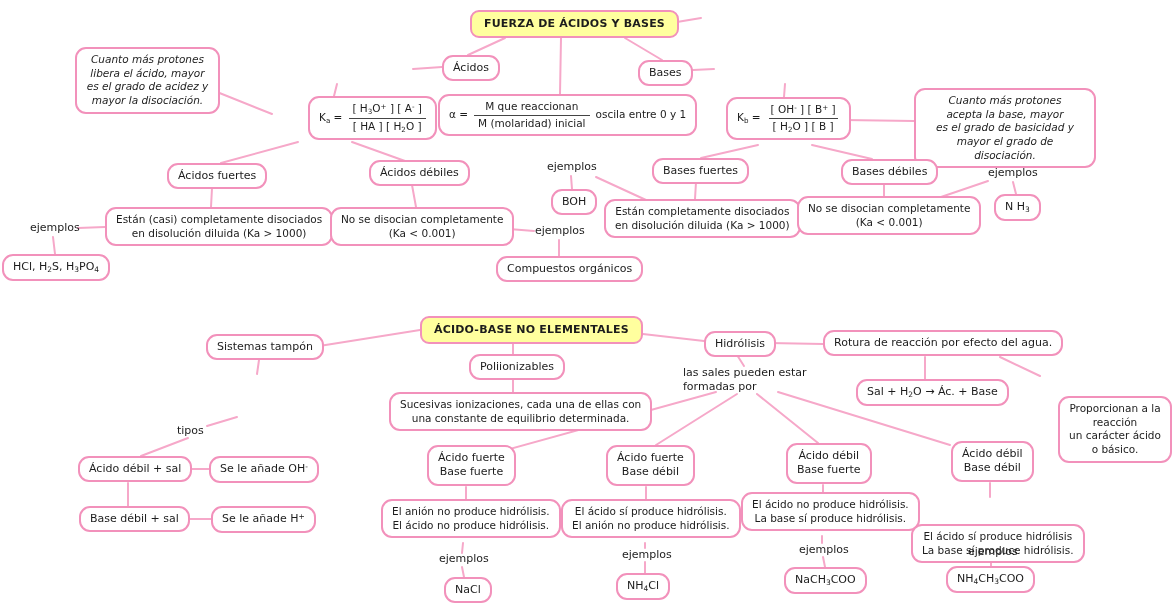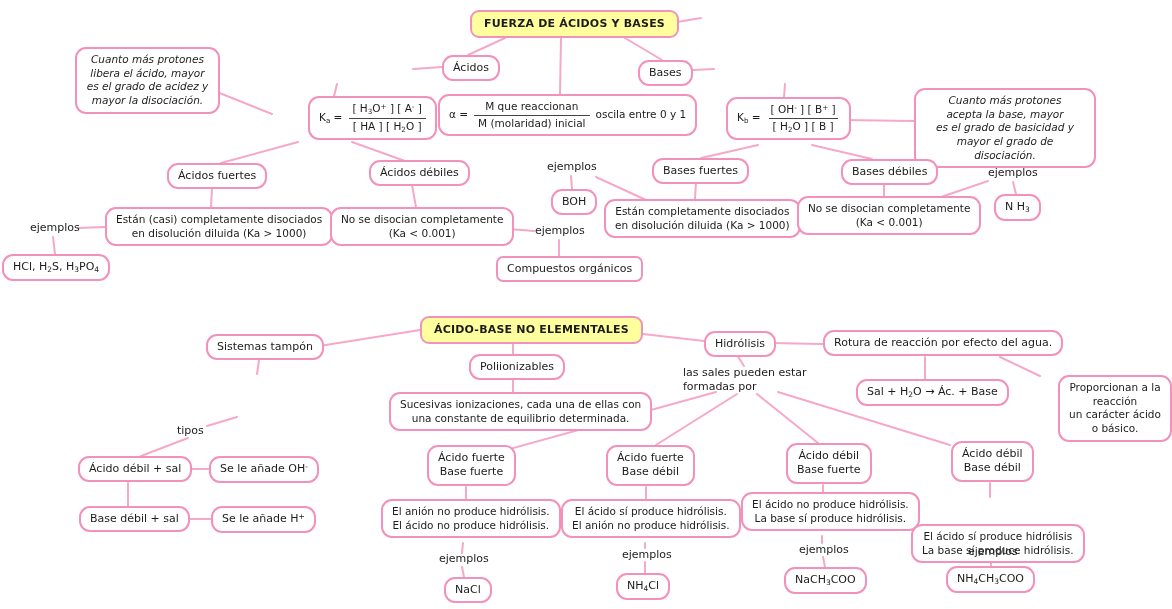--- a/index.html
+++ b/index.html
@@ -173,21 +173,21 @@
 
   <div class="node small" style="left:105px;top:207px;">Están (casi) completamente disociados
 en disolución diluida (Ka &gt; 1000)</div>
   <div class="node small" style="left:330px;top:207px;">No se disocian completamente
 (Ka &lt; 0.001)</div>
 
   <div class="label" style="left:30px;top:221px;">ejemplos</div>
   <div class="node" style="left:2px;top:254px;"><span><span>HCl,  H</span><sub>2</sub><span>S,  H</span><sub>3</sub><span>PO</span><sub>4</sub></span></div>
 
   <div class="label" style="left:535px;top:224px;">ejemplos</div>
-  <div class="node" style="left:496px;top:256px;border-radius:7px;">Compuestos orgánicos</div>
+  <div class="node" style="left:496px;top:256px;">Compuestos orgánicos</div>
 
   <div class="label" style="left:547px;top:160px;">ejemplos</div>
   <div class="node" style="left:551px;top:189px;">BOH</div>
 
   <div class="node" style="left:652px;top:158px;">Bases fuertes</div>
   <div class="node small" style="left:604px;top:199px;">Están completamente disociados
 en disolución diluida (Ka &gt; 1000)</div>
 
   <div class="node" style="left:841px;top:159px;">Bases débiles</div>
   <div class="node small" style="left:797px;top:196px;">No se disocian completamente
@@ -204,21 +204,21 @@
   <div class="node" style="left:469px;top:354px;">Poliionizables</div>
   <div class="node small" style="left:389px;top:392px;">Sucesivas ionizaciones, cada una de ellas con
 una constante de equilibrio determinada.</div>
 
   <div class="node" style="left:704px;top:331px;">Hidrólisis</div>
   <div class="node" style="left:823px;top:330px;">Rotura de reacción por efecto del agua.</div>
   <div class="label" style="left:683px;top:366px;width:130px;">las sales pueden estar
 formadas por</div>
 
   <div class="node" style="left:856px;top:379px;"><span><span>Sal  +  H</span><sub>2</sub><span>O  →  Ác.  +  Base</span></span></div>
-  <div class="node small" style="left:1014px;top:375px;margin-left:44px;">Proporcionan a la reacción
+  <div class="node small" style="left:1014px;top:396px;margin-left:44px;">Proporcionan a la reacción
 un carácter ácido o básico.</div>
 
   <div class="node" style="left:78px;top:456px;">Ácido débil + sal</div>
   <div class="node" style="left:209px;top:456px;"><span><span>Se le añade  OH</span><sup>-</sup></span></div>
   <div class="node" style="left:79px;top:506px;">Base débil + sal</div>
   <div class="node" style="left:211px;top:506px;"><span><span>Se le añade  H</span><sup>+</sup></span></div>
 
   <div class="node" style="left:427px;top:445px;">Ácido fuerte
 Base fuerte</div>
   <div class="node" style="left:606px;top:445px;">Ácido fuerte

